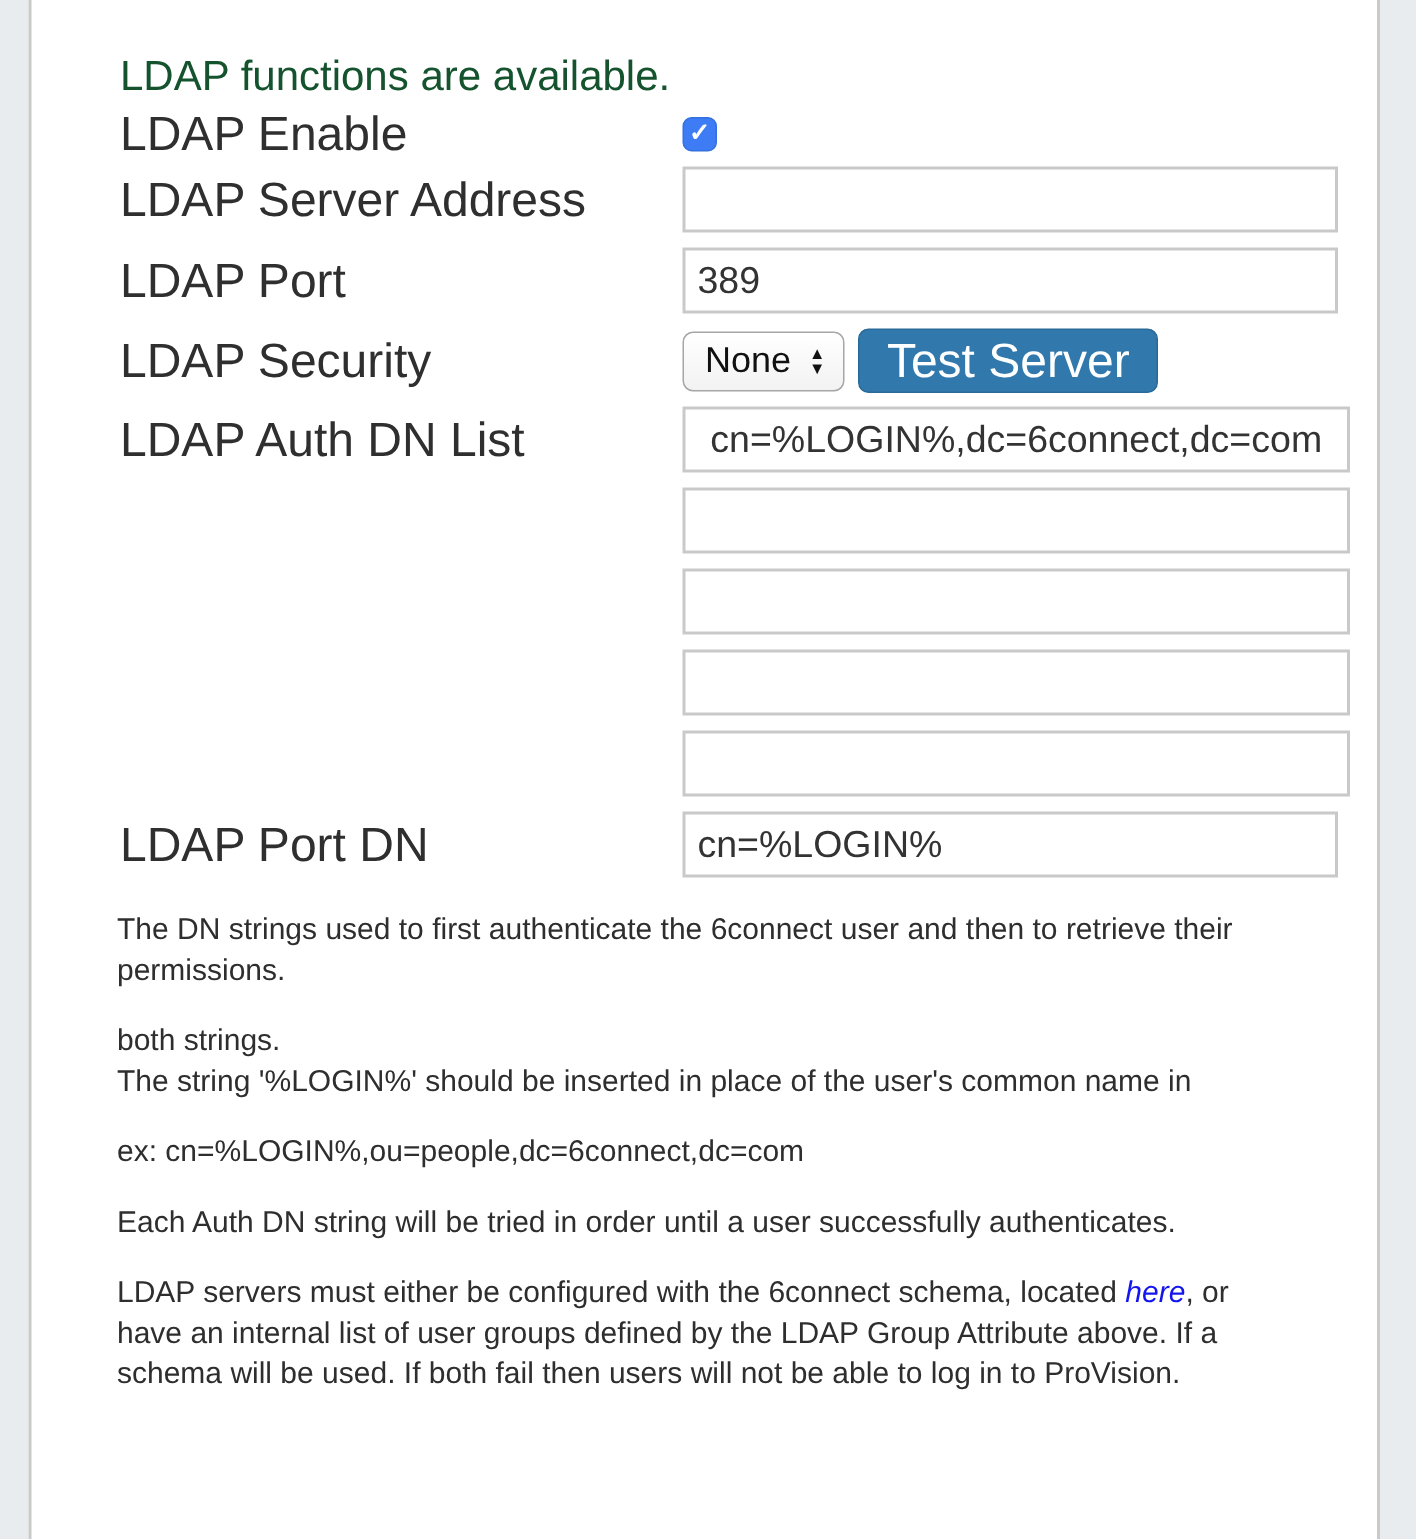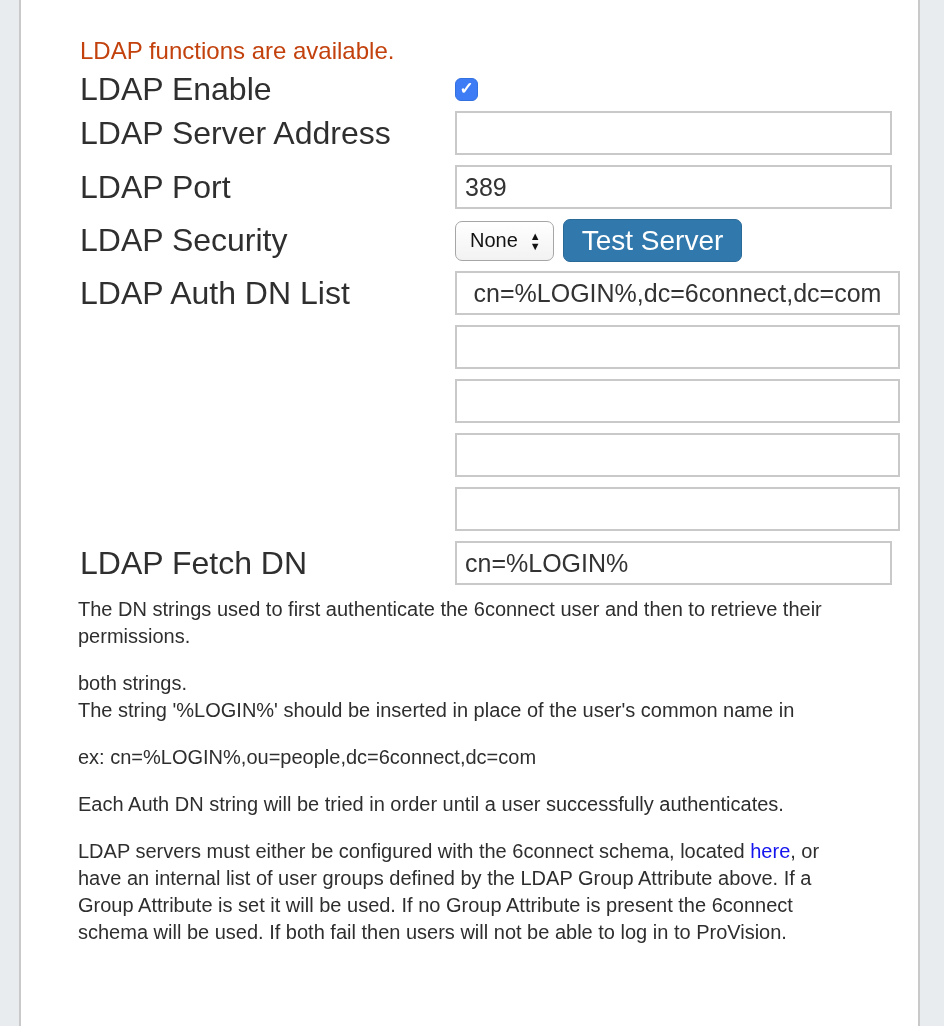--- a/index.html
+++ b/index.html
@@ -14,22 +14,22 @@
     box-sizing: border-box;
     width: 901px;
     min-height: 1026px;
     margin-left: 19px;
     background: #ffffff;
     border-left: 2px solid #c9c9c9;
     border-right: 2px solid #c9c9c9;
     padding: 36px 26px 30px 57px;
   }
   .status-msg {
-    color: #c2410c;
-    font-size: 24px;
+    color: #14532d;
+    font-size: 28px;
     line-height: 30px;
     margin: 0 0 10px 2px;
   }
   .form-row {
     display: flex;
     align-items: flex-start;
     margin-bottom: 10px;
   }
   .row-enable { margin-bottom: 9px; align-items: center; height: 26px; }
   .row-security { height: 43px; margin-bottom: 9px; }
@@ -89,21 +89,21 @@
     box-sizing: border-box;
     border: 1px solid #a6a6a6;
     border-radius: 7px;
     background: linear-gradient(#ffffff, #f2f2f2);
     padding: 0 12px 0 14px;
     cursor: pointer;
     margin-right: 9px;
   }
   .select-box .select-value {
     color: #111111;
-    font-size: 20px;
+    font-size: 24px;
     margin-right: 12px;
   }
   .select-arrows {
     display: flex;
     flex-direction: column;
     align-items: center;
     justify-content: center;
     color: #111111;
   }
   .select-arrows span {
@@ -111,38 +111,39 @@
     line-height: 10px;
   }
   .btn-primary {
     box-sizing: border-box;
     height: 43px;
     border: 1px solid #2a6a99;
     border-radius: 7px;
     background: #3179ad;
     color: #ffffff;
     font-family: "Liberation Sans", sans-serif;
-    font-size: 28px;
+    font-size: 32px;
     padding: 0 18px;
     cursor: pointer;
   }
-  .help { margin-top: 11px; }
+  .help { margin-top: 22px; }
   .help p {
     margin: 0 0 20px 0;
     color: #2e2e2e;
     font-size: 20px;
     line-height: 27px;
     max-width: 845px;
   }
   .help p:last-child { margin-bottom: 0; }
   .hl { display: block; }
   .link {
     color: #1414ee;
     text-decoration: none;
     cursor: pointer;
+    font-style: italic;
   }
 </style>
 </head>
 <body>
 
 <div class="page">
 
   <div class="status-msg">LDAP functions are available.</div>
 
   <div class="form-row row-enable">
@@ -181,21 +182,21 @@
     <div class="stacked-inputs">
       <input type="text" class="text-input" value="cn=%LOGIN%,dc=6connect,dc=com" style="">
       <input type="text" class="text-input" value="" style="">
       <input type="text" class="text-input" value="" style="">
       <input type="text" class="text-input" value="" style="">
       <input type="text" class="text-input" value="" style="">
     </div>
   </div>
 
   <div class="form-row">
-    <div class="field-label">LDAP Fetch DN</div>
+    <div class="field-label">LDAP Port DN</div>
     <input type="text" class="text-input" value="cn=%LOGIN%" style="">
   </div>
 
 
   <div class="help">
     <p>
       <span class="hl">The DN strings used to first authenticate the 6connect user and then to retrieve their</span>
       <span class="hl">permissions.</span>
     </p>
     <p>
@@ -204,18 +205,17 @@
     </p>
     <p>
       <span class="hl">ex: cn=%LOGIN%,ou=people,dc=6connect,dc=com</span>
     </p>
     <p>
       <span class="hl">Each Auth DN string will be tried in order until a user successfully authenticates.</span>
     </p>
     <p>
       <span class="hl"><span>LDAP servers must either be configured with the 6connect schema, located </span><a href="#" class="link">here</a><span>, or</span></span>
       <span class="hl">have an internal list of user groups defined by the LDAP Group Attribute above. If a</span>
-      <span class="hl">Group Attribute is set it will be used. If no Group Attribute is present the 6connect</span>
       <span class="hl">schema will be used. If both fail then users will not be able to log in to ProVision.</span>
     </p>
   </div>
 
 </div>
 
 </body></html>

